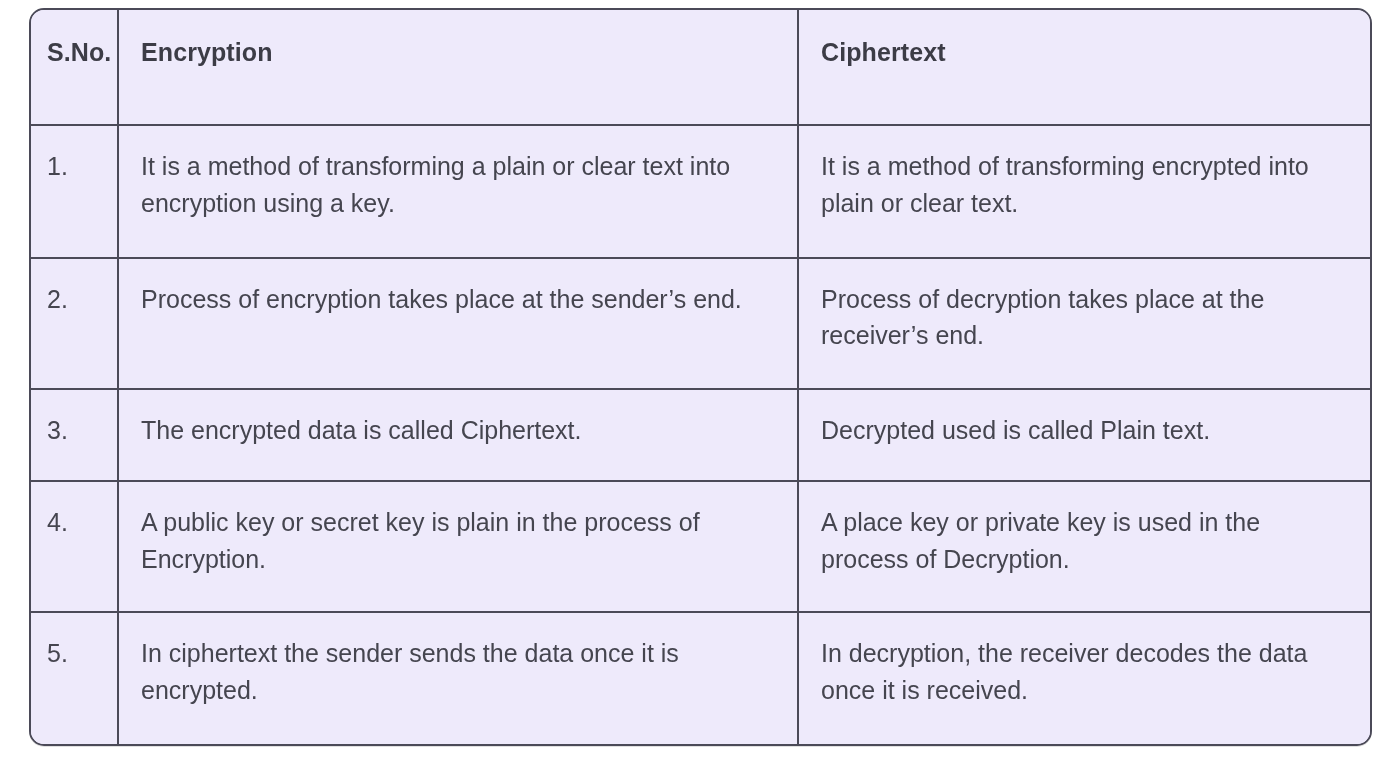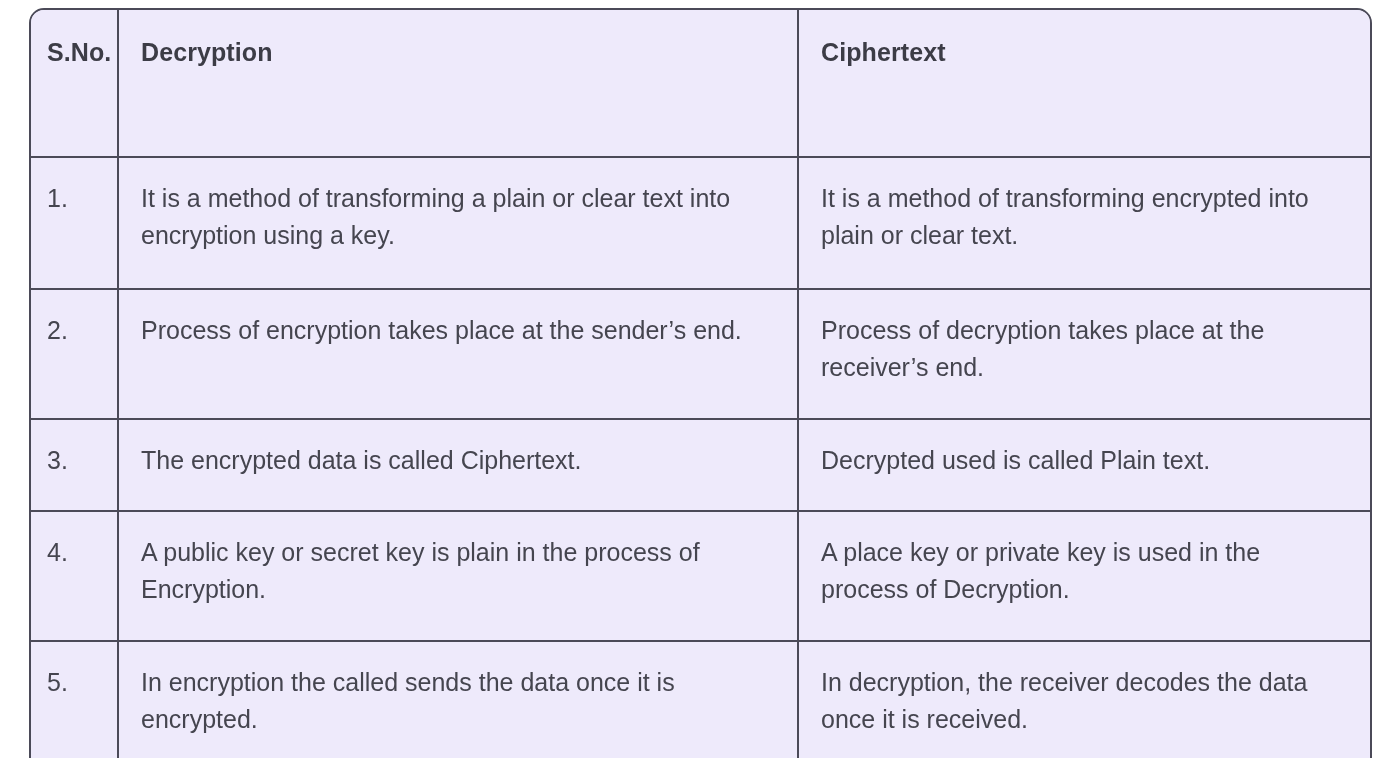--- a/index.html
+++ b/index.html
@@ -68,21 +68,21 @@
   }
 
   
   .row-head th {
     font-weight: bold;
     font-size: 25px;
     line-height: 1.42;
     color: #3c3c46;
     letter-spacing: 0.1px;
     padding: 25px 22px 4px 22px;
-    height: 148px;
+    height: 116px;
   }
   .row-head th.cell-sno {
     padding-left: 16px;
     padding-right: 10px;
   }
 
   
   .row-body td {
     font-size: 25px;
     line-height: 1.46;
@@ -110,21 +110,21 @@
       <col class="col-sno">
       <col class="col-enc">
       <col class="col-dec">
     </colgroup>
     <thead>
       <tr class="row-head">
         <th class="cell-sno">
           <span class="cell-text">S.No.</span>
         </th>
         <th class="cell-enc">
-          <span class="cell-text">Decryption</span>
+          <span class="cell-text">Encryption</span>
         </th>
         <th class="cell-dec">
           <span class="cell-text">Ciphertext</span>
         </th>
       </tr>
     </thead>
     <tbody>
       <tr class="row-body row-first row-2lines">
         <td class="cell-sno">
           <span class="cell-text">1.</span>
@@ -167,21 +167,21 @@
         </td>
         <td class="cell-dec">
           <span class="cell-text">A place key or private key is used in the process of Decryption.</span>
         </td>
       </tr>
       <tr class="row-body row-last row-2lines">
         <td class="cell-sno">
           <span class="cell-text">5.</span>
         </td>
         <td class="cell-enc">
-          <span class="cell-text">In encryption the called sends the data once it is encrypted.</span>
+          <span class="cell-text">In ciphertext the sender sends the data once it is encrypted.</span>
         </td>
         <td class="cell-dec">
           <span class="cell-text">In decryption, the receiver decodes the data once it is received.</span>
         </td>
       </tr>
     </tbody>
   </table>
 </div>
 
 </body></html>

